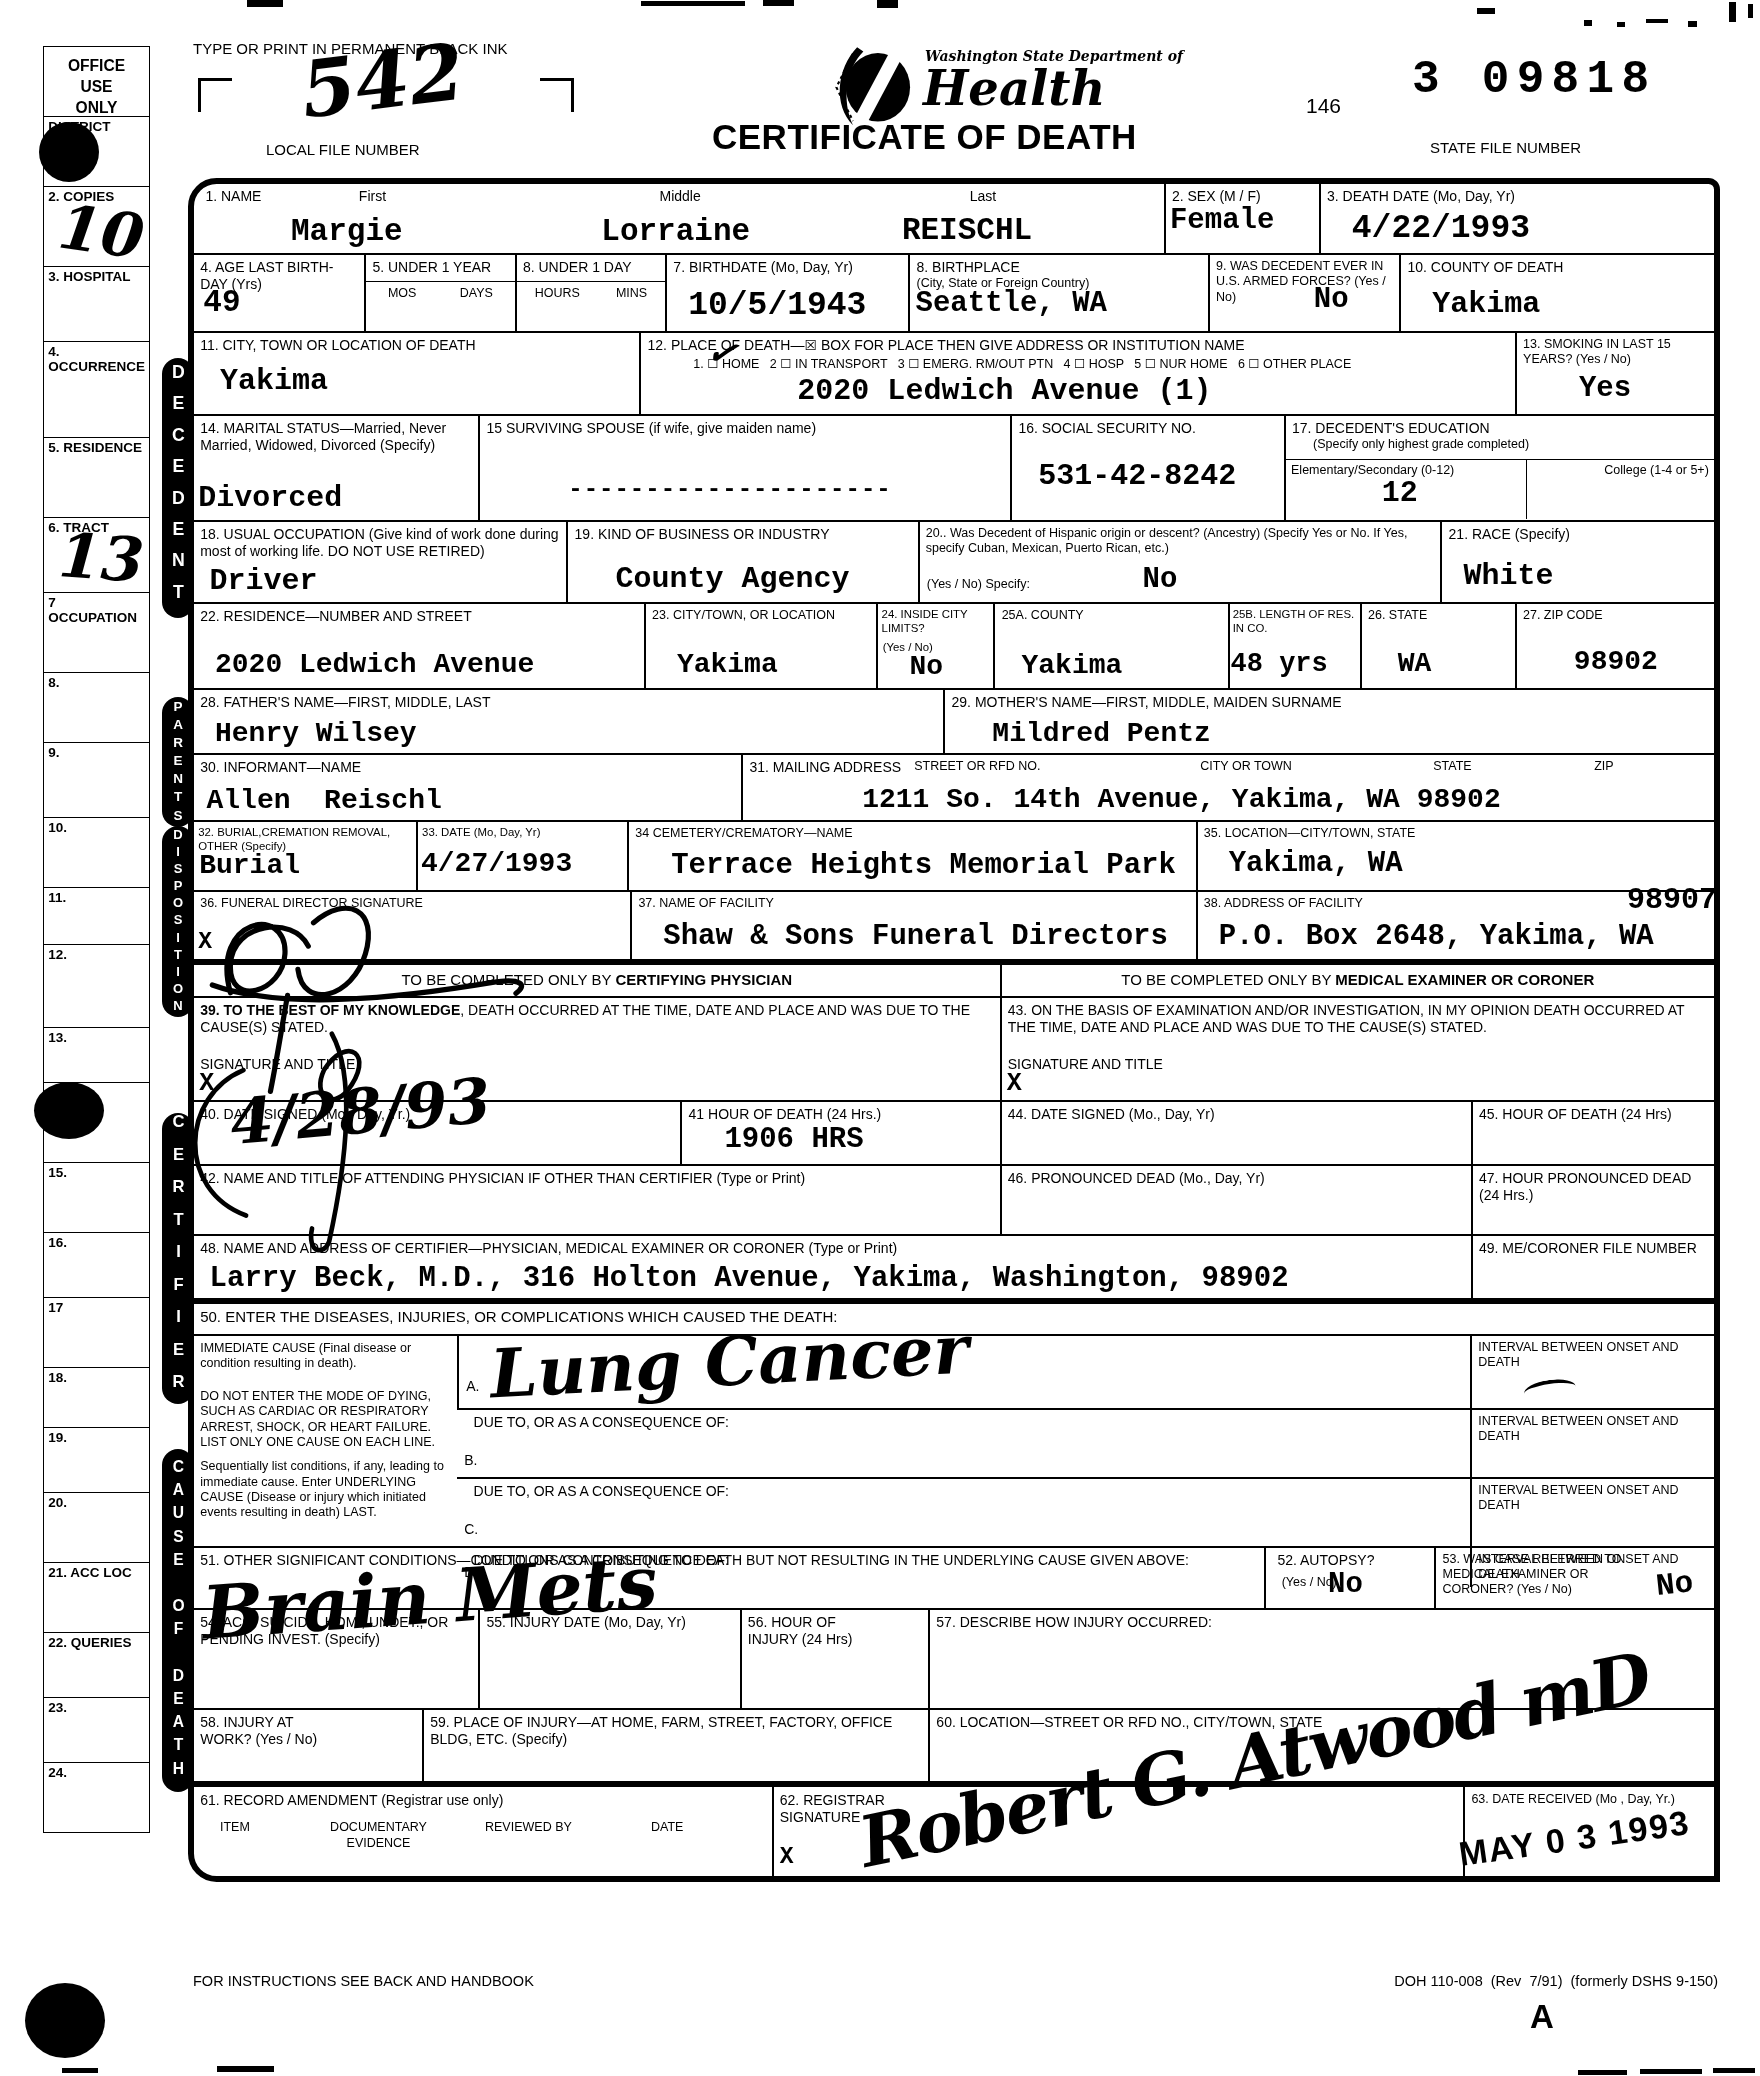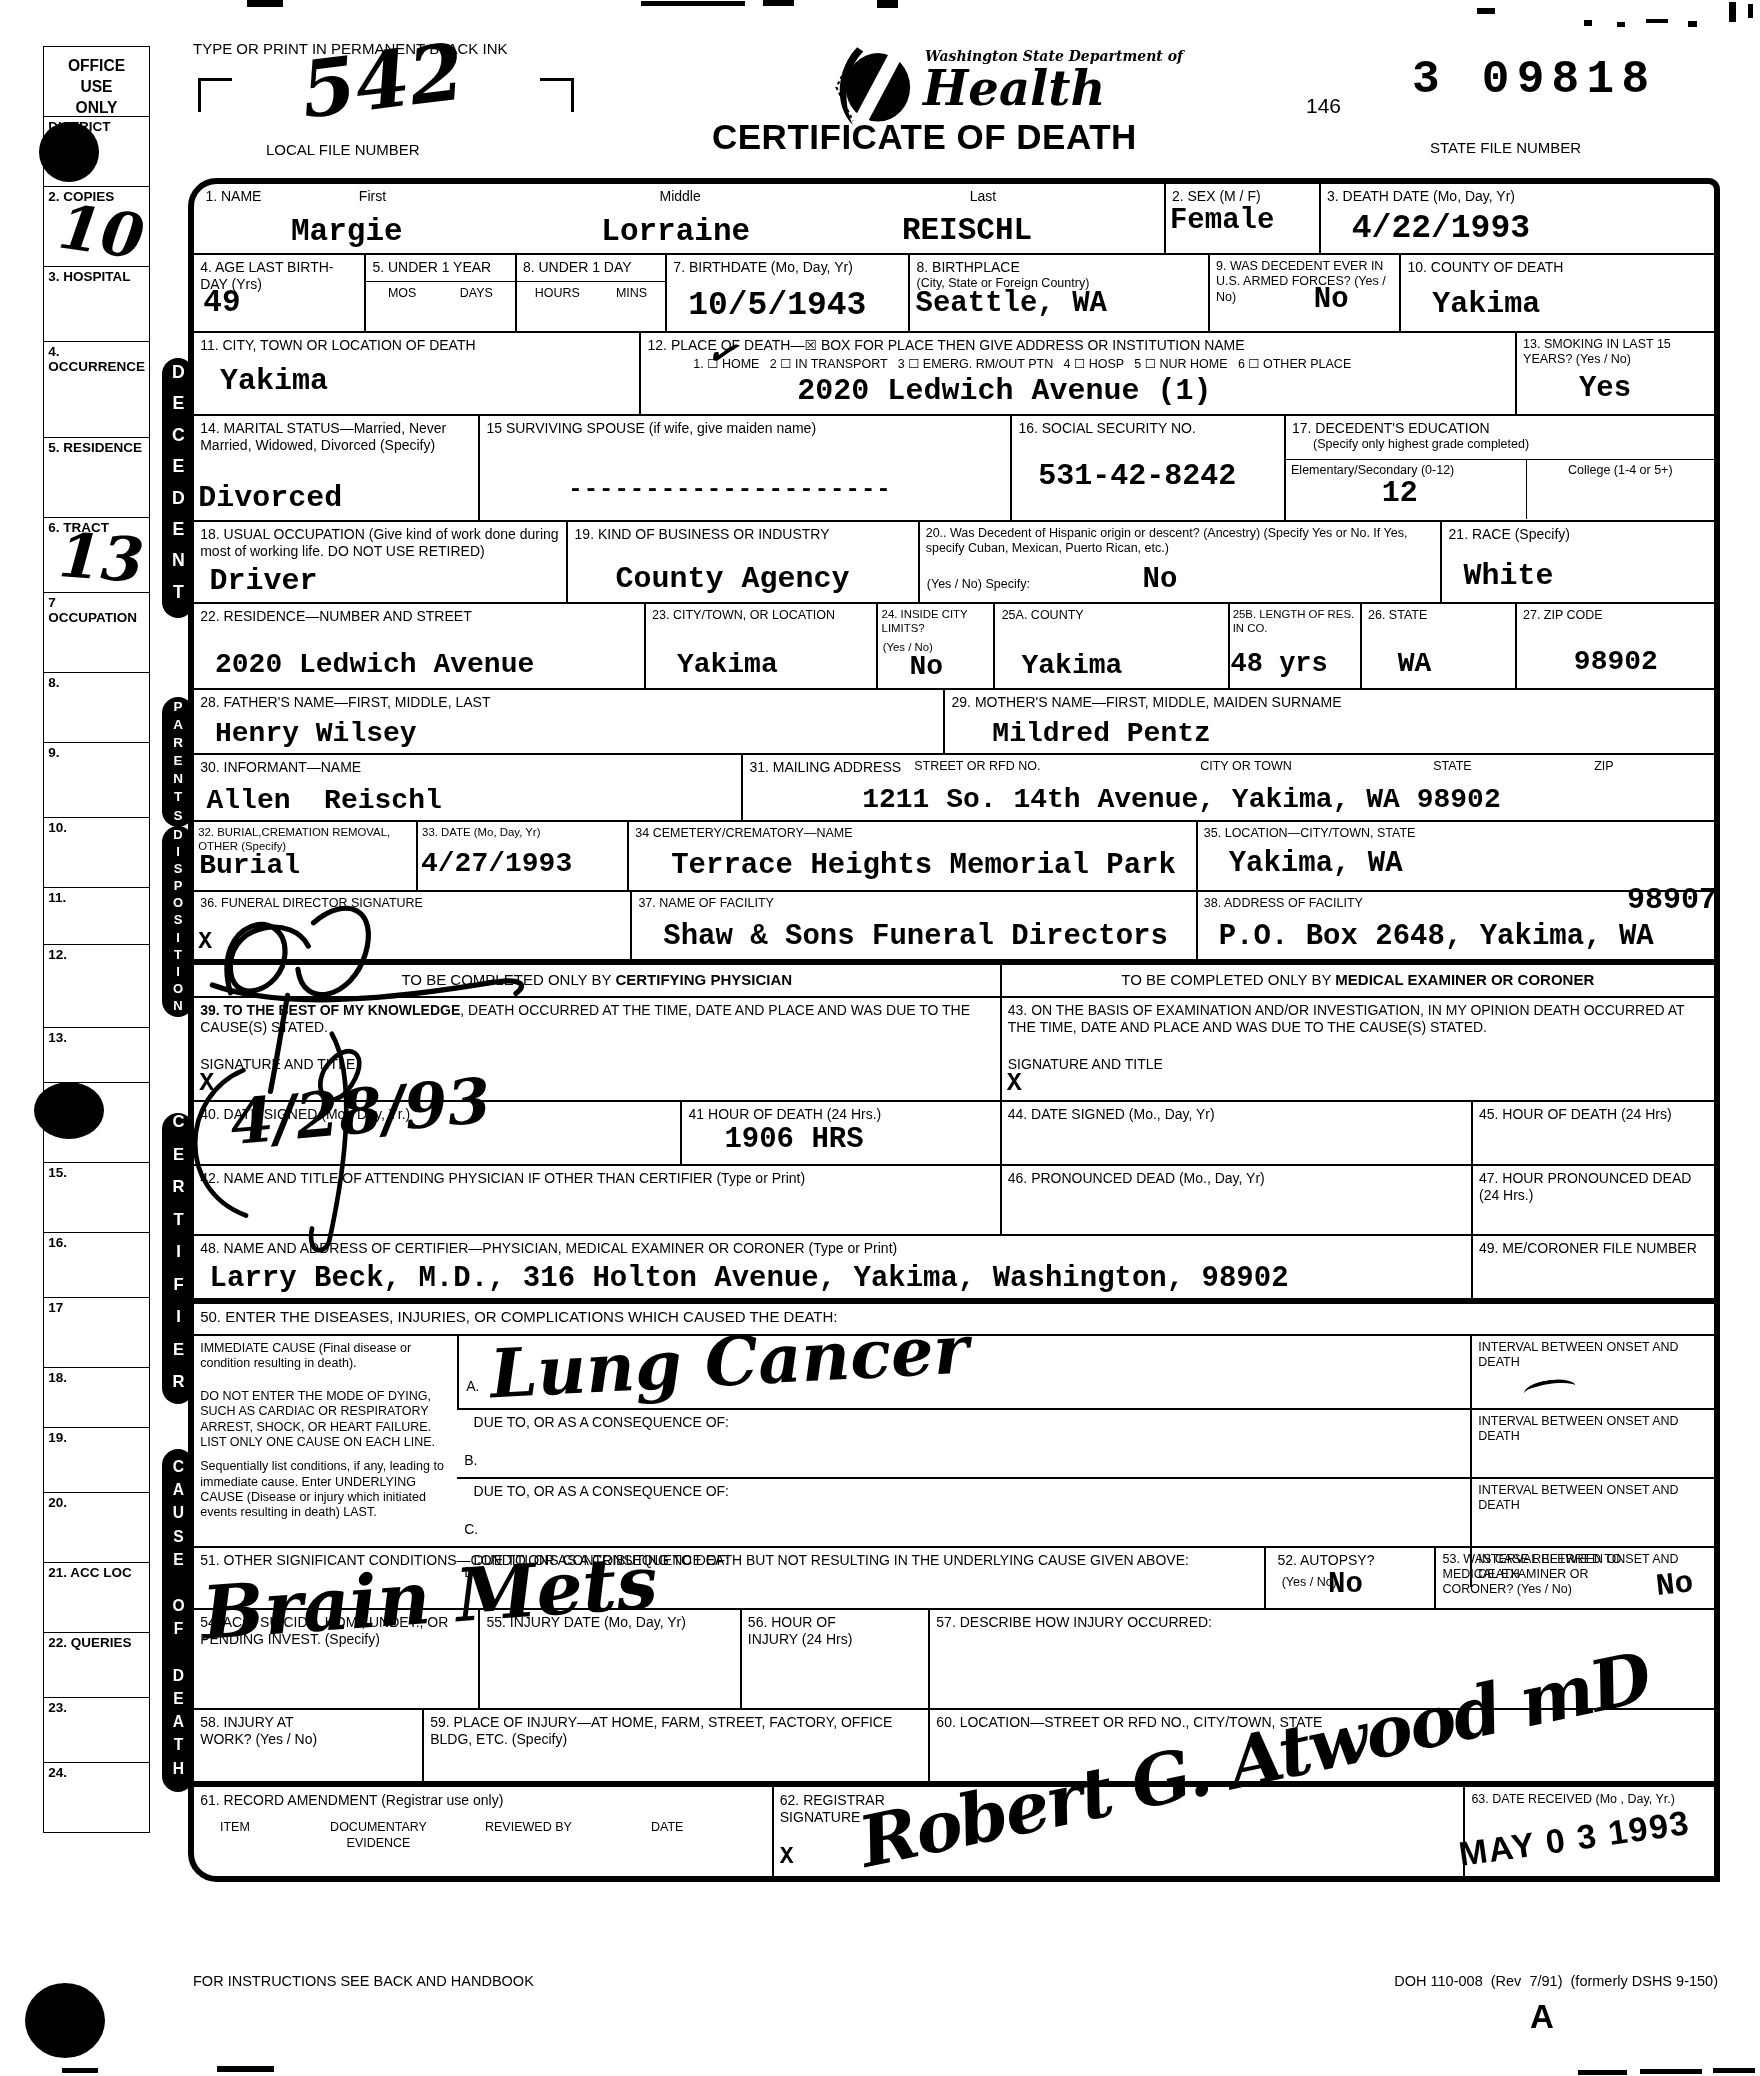--- a/index.html
+++ b/index.html
@@ -219,21 +219,21 @@
         <div class="cell" style="flex:1;padding:0">
           <div style="padding:4.2px 6.2px;height:43px;box-sizing:border-box">
             <span class="lbl">17. DECEDENT'S EDUCATION</span>
             <span class="lbl sm" style="display:block;margin-left:21px">(Specify only highest grade completed)</span>
           </div>
           <div style="display:flex;border-top:1.6px solid #000;height:59px">
             <div style="flex:0 0 56%;position:relative;padding:3.1px 5.2px;box-sizing:border-box">
               <span class="lbl sm">Elementary/Secondary (0-12)</span>
               <span class="val abs" style="left:40%;top:17.7px;font-size:30px">12</span>
             </div>
-            <div style="flex:1;border-left:1.6px solid #000;padding:3.1px 5.2px;box-sizing:border-box;text-align:center">
+            <div style="flex:1;border-left:1.6px solid #000;padding:3.1px 5.2px;box-sizing:border-box;text-align:right">
               <span class="lbl sm">College (1-4 or 5+)</span>
             </div>
           </div>
         </div>
       </div>
 
       <div class="row" style="height:82px">
         <div class="cell first" style="flex:0 0 24.5%">
           <span class="lbl">18. USUAL OCCUPATION (Give kind of work done during most of working life. DO NOT USE RETIRED)</span>
           <span class="val abs" style="left:15.6px;bottom:6.2px;font-size:30px">Driver</span>

